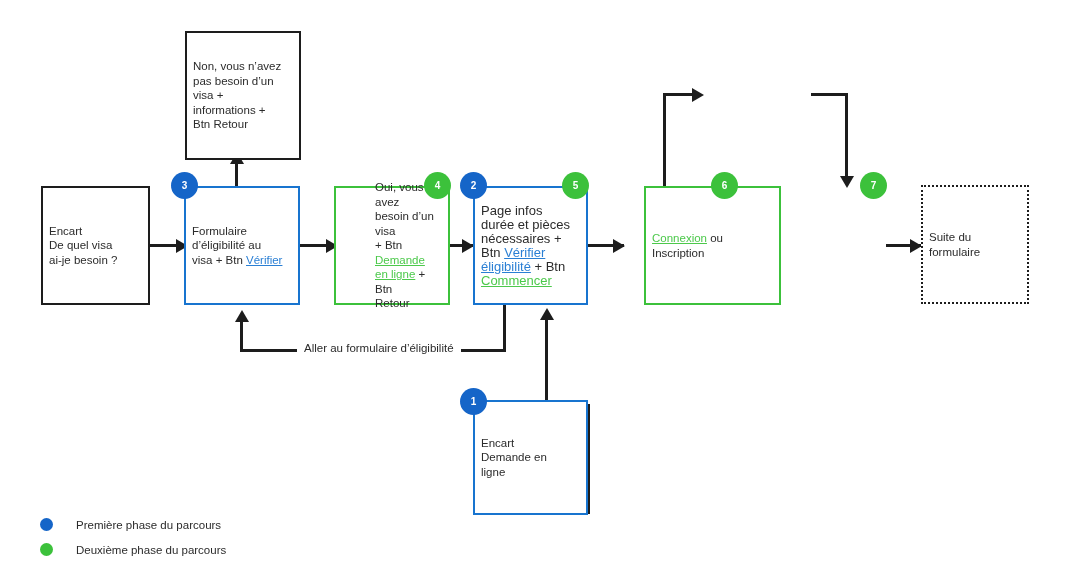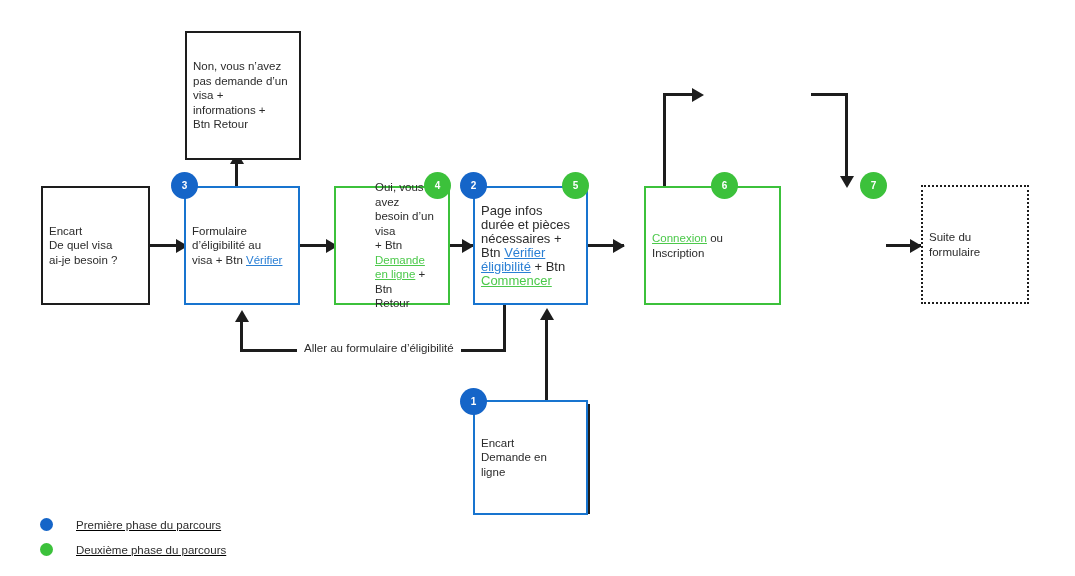--- a/index.html
+++ b/index.html
@@ -65,21 +65,21 @@
     padding:0 7px;
     white-space:nowrap;
     z-index:4;
   }
   .lk-blue{color:#2a7fd4;text-decoration:underline;}
   .lk-green{color:#4cc94b;text-decoration:underline;}
   .lk-black{color:#2b2b2b;}
 
   
   #legend{position:absolute;left:40px;top:512px;z-index:6;}
-  .lg-row{display:flex;align-items:center;height:25px;text-decoration:underline;}
+  .lg-row{display:flex;align-items:center;height:25px;}
   .lg-dot{width:13px;height:13px;border-radius:50%;margin-right:23px;flex:0 0 auto;}
   .lg-txt{font-size:11.5px;color:#2b2b2b;}
 </style>
 </head>
 <body>
 
 <div id="canvas">
 
   <div class="seg h" style="left:150px;top:244px;width:34px;"></div>
   <div class="arw right" style="left:176px;top:238.5px;"></div>
@@ -125,21 +125,21 @@
     <span class="txt">
       <span>Encart</span><br>
       <span>De quel visa</span><br>
       <span>ai-je besoin ?</span>
     </span>
   </div>
 
   <div class="node black" style="left:185px;top:31px;width:116px;height:129px;">
     <span class="txt">
       <span>Non, vous n’avez</span><br>
-      <span>pas demande d’un</span><br>
+      <span>pas besoin d’un</span><br>
       <span>visa +</span><br>
       <span>informations +</span><br>
       <span>Btn </span><span class="lk-black">Retour</span>
     </span>
   </div>
 
   <div class="node blue" style="left:184px;top:186px;width:116px;height:119px;">
     <span class="txt">
       <span>Formulaire</span><br>
       <span>d’éligibilité au</span><br>

